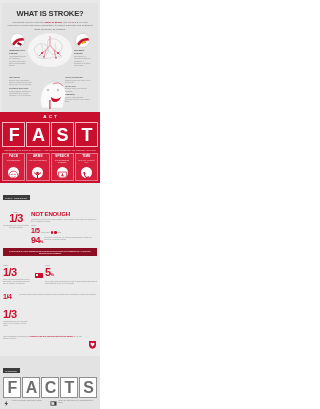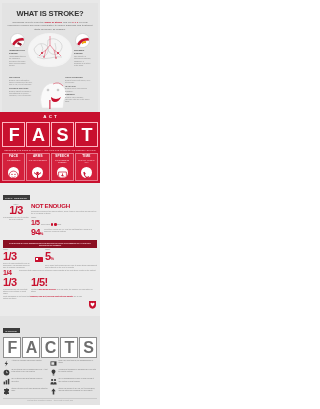--- a/index.html
+++ b/index.html
@@ -100,21 +100,21 @@
     margin:1px auto 0 auto; position:relative; overflow:hidden;
   }
 
   
   .poll { background:#ebebeb; padding:2px 3px 3px 3px; }
   .sec-tab {
     display:inline-block; background:#3c3c3c; color:#fff;
     font-size:2.1px; font-weight:bold; letter-spacing:0.5px;
     padding:1.2px 2.6px; text-transform:uppercase;
   }
-  .stat-row { display:flex; align-items:flex-start; gap:2px; margin-top:0; }
+  .stat-row { display:flex; align-items:flex-start; gap:2px; margin-top:8px; }
   .stat-big {
     font-size:11px; font-weight:bold; color:#c8102e;
     line-height:11px; letter-spacing:-0.6px;
   }
   .stat-mid {
     font-size:7px; font-weight:bold; color:#c8102e;
     line-height:8px; letter-spacing:-0.4px;
   }
   .stat-sm {
     font-size:2px; font-weight:bold; color:#9a9a9a;
@@ -377,28 +377,20 @@
     <div class="stat-row">
       <div class="stat-mid" style="width:14px;">1/4</div>
       <div class="stat-cap" style="flex:1;">responded that paramedics can determine which hospital is the best stroke centre for the patient</div>
     </div>
 
     <div class="stat-row">
       <div style="width:26px;">
         <div class="stat-big">1/3</div>
         <div class="stat-cap">of Canadians do not know that stroke is preventable in most cases</div>
       </div>
-      <div style="flex:1;">
-        <div class="stat-big">
-          <span>1/5</span><span>!</span>
-        </div>
-        <div class="stat-cap">
-          <span>identified </span><b>high blood pressure</b><span> as a risk factor, the number one risk factor for stroke</span>
-        </div>
-      </div>
     </div>
 
     <div class="stat-row">
       <div class="stat-cap" style="flex:1;">
         <span>Most Canadians do not know that</span> <b>smoking, poor diet, physical inactivity and obesity</b><span> are all risk factors for stroke</span>
       </div>
       <div style="flex:0 0 9px;">
         <svg width="9" height="9" viewBox="0 0 9 9">
           <path d="M1 1 h7 v4 q0 3 -3.5 3.8 Q1 8 1 5z" fill="#c8102e"></path>
           <path d="M4.5 6.4 q-2 -1.4 -2 -2.6 q0 -1 1 -1 q0.6 0 1 0.6 q0.4 -0.6 1 -0.6 q1 0 1 1 q0 1.2 -2 2.6z" fill="#fff"></path>

